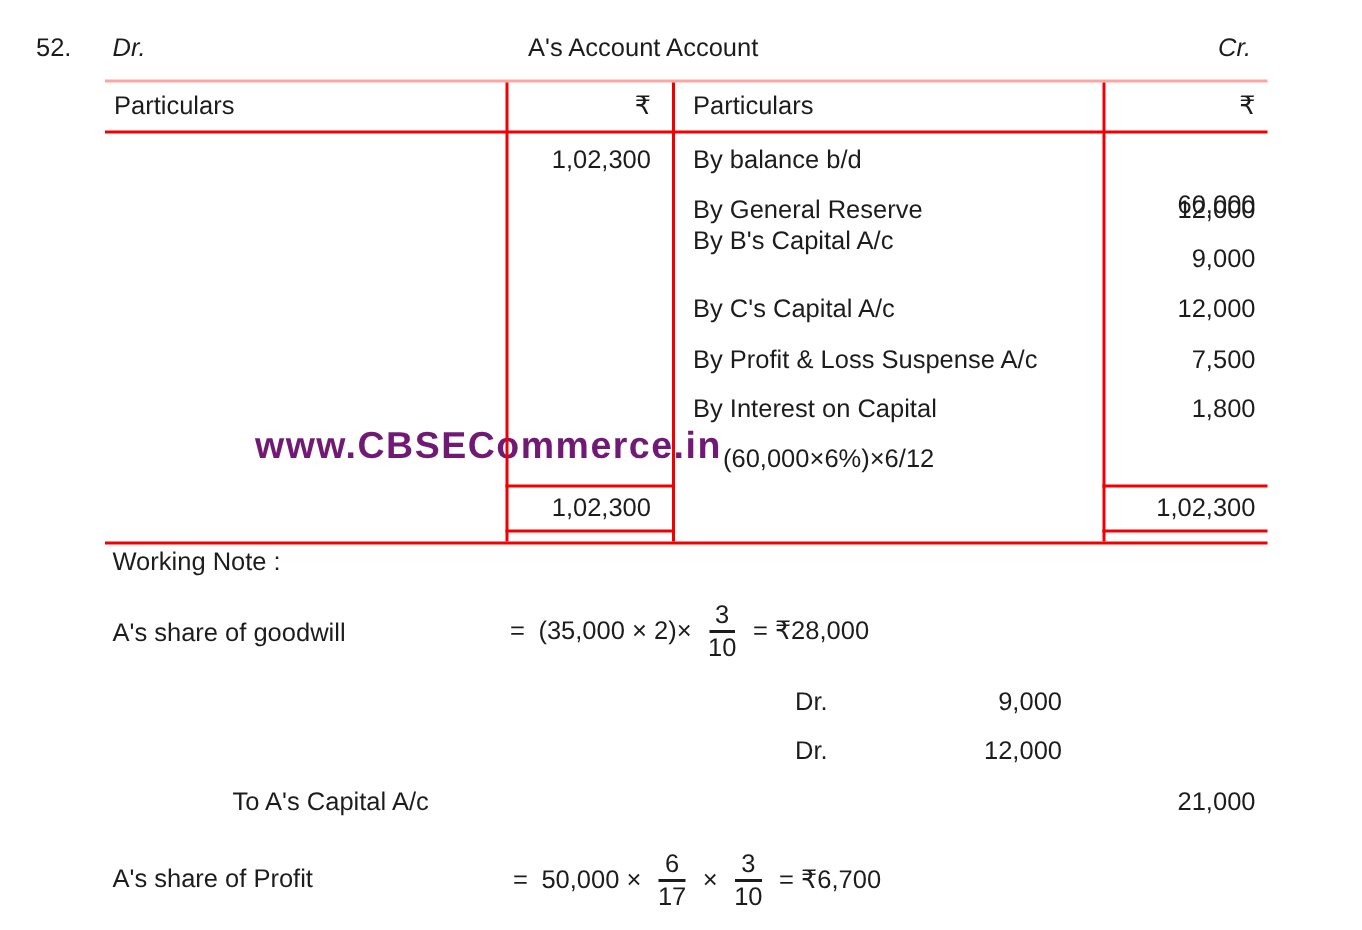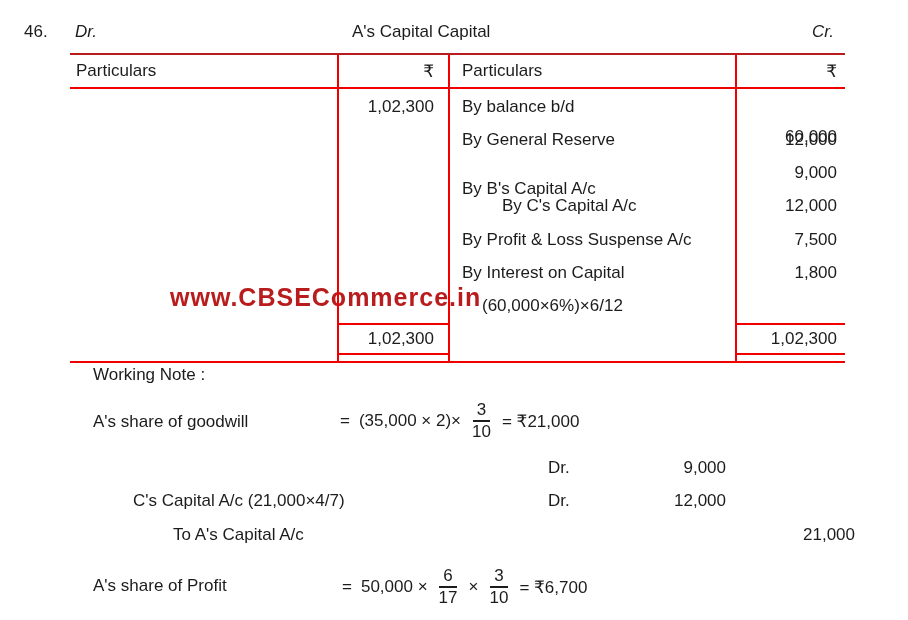--- a/index.html
+++ b/index.html
@@ -11,55 +11,55 @@
     color:#1c1c1c;
     font-size:17px;
     overflow:hidden;
   }
   .abs{position:absolute;}
   .italic{font-style:italic;}
   .num-right{text-align:right;}
   
   #ledger{
     position:absolute;left:70px;top:53px;width:775px;height:306px;
-    border-top:2px solid #b91c1c;
+    border-top:2px solid #fca5a5;
     border-bottom:2px solid #f20000;
     box-sizing:content-box;
     z-index:1;
   }
   .hline{position:absolute;height:2px;background:#f20000;}
   .vline{position:absolute;width:2px;top:0;height:100%;background:#f20000;}
   .cell-label{position:absolute;white-space:nowrap;}
   .amt-left{position:absolute;left:267px;width:97px;text-align:right;padding-right:14px;white-space:nowrap;}
   .amt-right{position:absolute;left:665px;width:102px;text-align:right;padding-right:8px;white-space:nowrap;}
   
   #watermark{
     position:absolute;left:170px;top:283px;
     font-size:25px;font-weight:bold;letter-spacing:1px;
-    color:#b91c1c;z-index:0;white-space:nowrap;
+    color:#701a75;z-index:0;white-space:nowrap;
   }
   
-  .wn-label{position:absolute;white-space:nowrap;margin-left:18px;}
+  .wn-label{position:absolute;white-space:nowrap;}
   .formula{
     position:absolute;display:flex;align-items:center;gap:9px;white-space:nowrap;
   }
   .frac{display:inline-flex;flex-direction:column;align-items:center;line-height:1.15;}
   .frac .fnum{padding:0 4px;border-bottom:2px solid #1c1c1c;}
   .frac .fden{padding:0 2px;}
 </style>
 </head>
 <body>
 
 <div id="page">
 
   <div id="watermark">www.CBSECommerce.in</div>
 
-  <div class="abs" style="left:24px;top:22px;">46.</div>
+  <div class="abs" style="left:24px;top:22px;">52.</div>
   <div class="abs italic" style="left:75px;top:22px;">Dr.</div>
-  <div class="abs" style="left:352px;top:22px;">A's Capital Capital</div>
+  <div class="abs" style="left:352px;top:22px;">A's Account Account</div>
   <div class="abs italic" style="left:812px;top:22px;">Cr.</div>
 
   <div id="ledger">
 
     <div class="hline" style="top:32px;left:0;width:775px;"></div>
     <div class="vline" style="left:267px;"></div>
     <div class="vline" style="left:378px;"></div>
     <div class="vline" style="left:665px;"></div>
 
     <div class="hline" style="top:268px;left:267px;width:111px;"></div>
@@ -73,24 +73,24 @@
     <div class="amt-right" style="top:6px;">₹</div>
 
     <div class="amt-left" style="top:42px;">1,02,300</div>
 
     <div class="cell-label" style="left:392px;top:42px;">By balance b/d</div>
     <div class="amt-right" style="top:36px;margin-top:36px;">60,000</div>
 
     <div class="cell-label" style="left:392px;top:75px;">By General Reserve</div>
     <div class="amt-right" style="top:75px;">12,000</div>
 
-    <div class="cell-label" style="left:392px;top:124px;">By B's Capital A/c</div>
+    <div class="cell-label" style="left:392px;top:96px;">By B's Capital A/c</div>
     <div class="amt-right" style="top:108px;">9,000</div>
 
-    <div class="cell-label" style="left:392px;top:141px;margin-left:40px;">By C's Capital A/c</div>
+    <div class="cell-label" style="left:392px;top:141px;">By C's Capital A/c</div>
     <div class="amt-right" style="top:141px;">12,000</div>
 
     <div class="cell-label" style="left:392px;top:175px;">By Profit &amp; Loss Suspense A/c</div>
     <div class="amt-right" style="top:175px;">7,500</div>
 
     <div class="cell-label" style="left:392px;top:208px;">By Interest on Capital</div>
     <div class="amt-right" style="top:208px;">1,800</div>
 
     <div class="cell-label" style="left:412px;top:241px;">(60,000×6%)×6/12</div>
 
@@ -101,27 +101,26 @@
   <div class="wn-label" style="left:75px;top:365px;">Working Note :</div>
 
   <div class="wn-label" style="left:75px;top:412px;">A's  share of goodwill</div>
   <div class="formula" style="left:340px;top:395px;height:52px;">
     <span>=</span>
     <span>(35,000 × 2)×</span>
     <span class="frac">
       <span class="fnum">3</span>
       <span class="fden">10</span>
     </span>
-    <span>= ₹21,000</span>
+    <span>= ₹28,000</span>
   </div>
 
   <div class="wn-label" style="left:530px;top:458px;">Dr.</div>
   <div class="wn-label num-right" style="left:590px;top:458px;width:118px;">9,000</div>
 
-  <div class="wn-label" style="left:115px;top:491px;">C's Capital A/c (21,000×4/7)</div>
   <div class="wn-label" style="left:530px;top:491px;">Dr.</div>
   <div class="wn-label num-right" style="left:590px;top:491px;width:118px;">12,000</div>
 
   <div class="wn-label" style="left:155px;top:525px;text-align:right;">To A's Capital A/c</div>
   <div class="wn-label num-right" style="left:722px;top:525px;width:115px;">21,000</div>
 
   <div class="wn-label" style="left:75px;top:576px;">A's  share of Profit</div>
   <div class="formula" style="left:342px;top:560px;height:54px;">
     <span>=</span>
     <span>50,000 ×</span>

